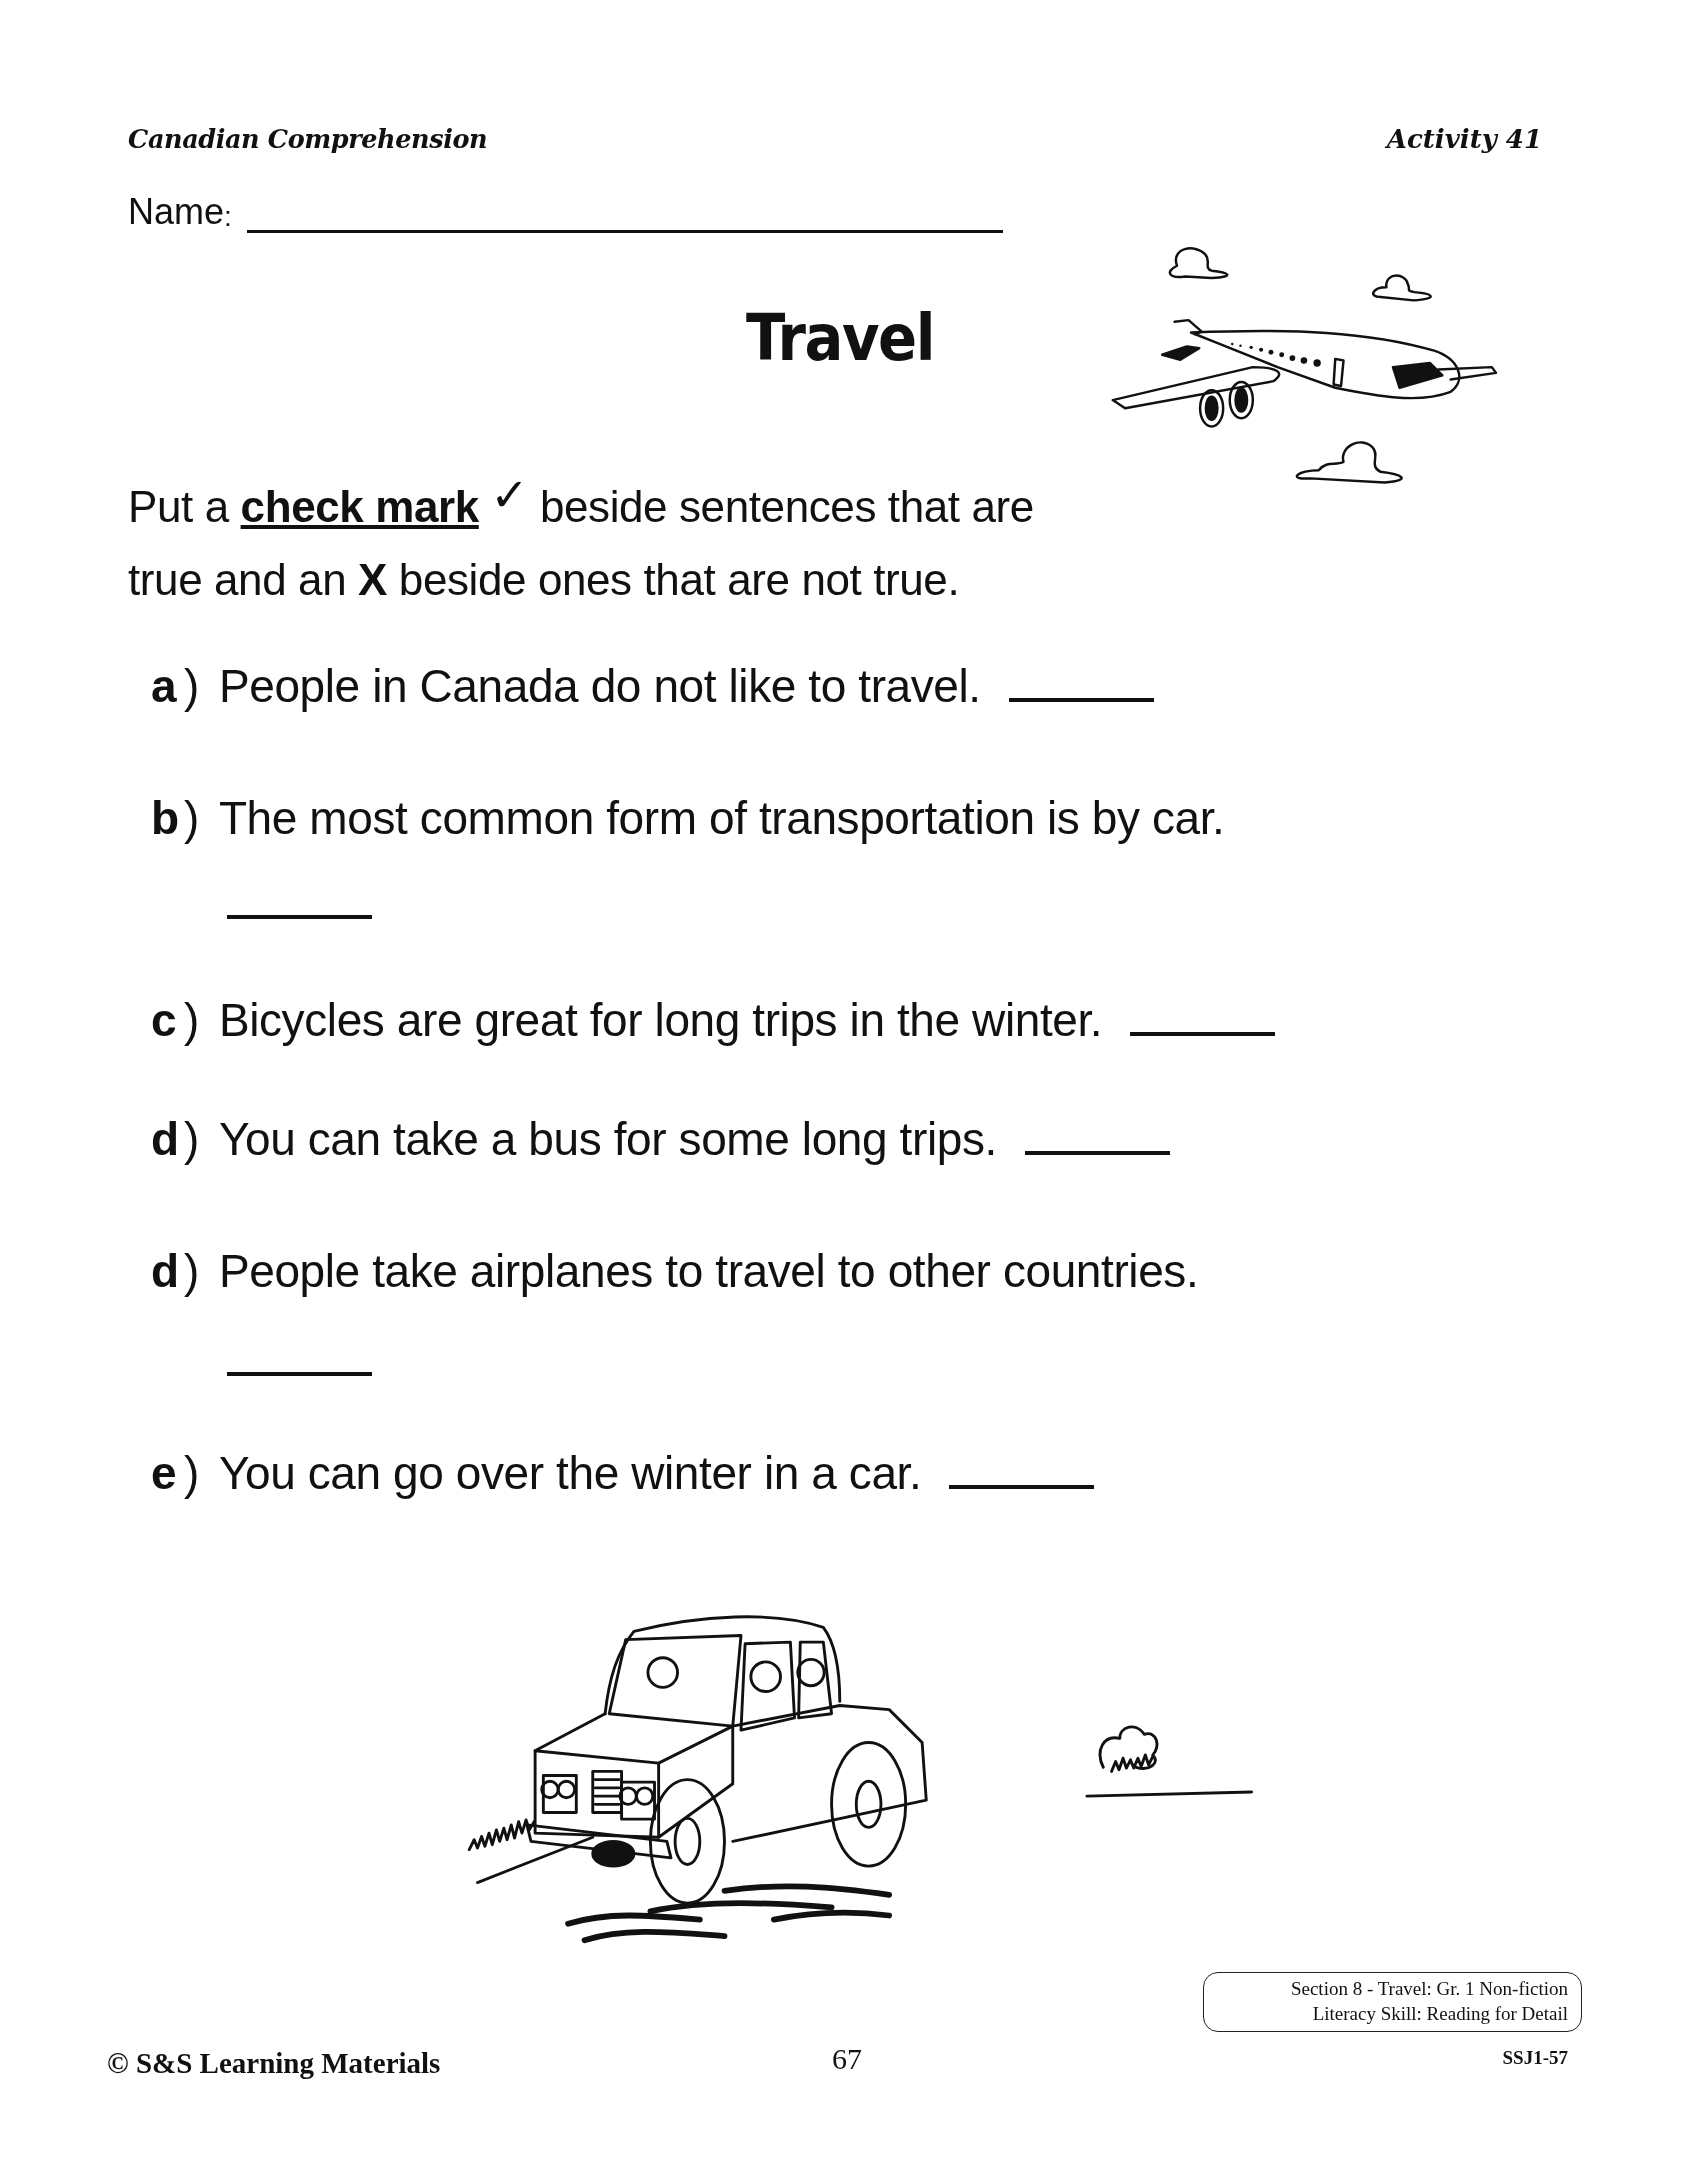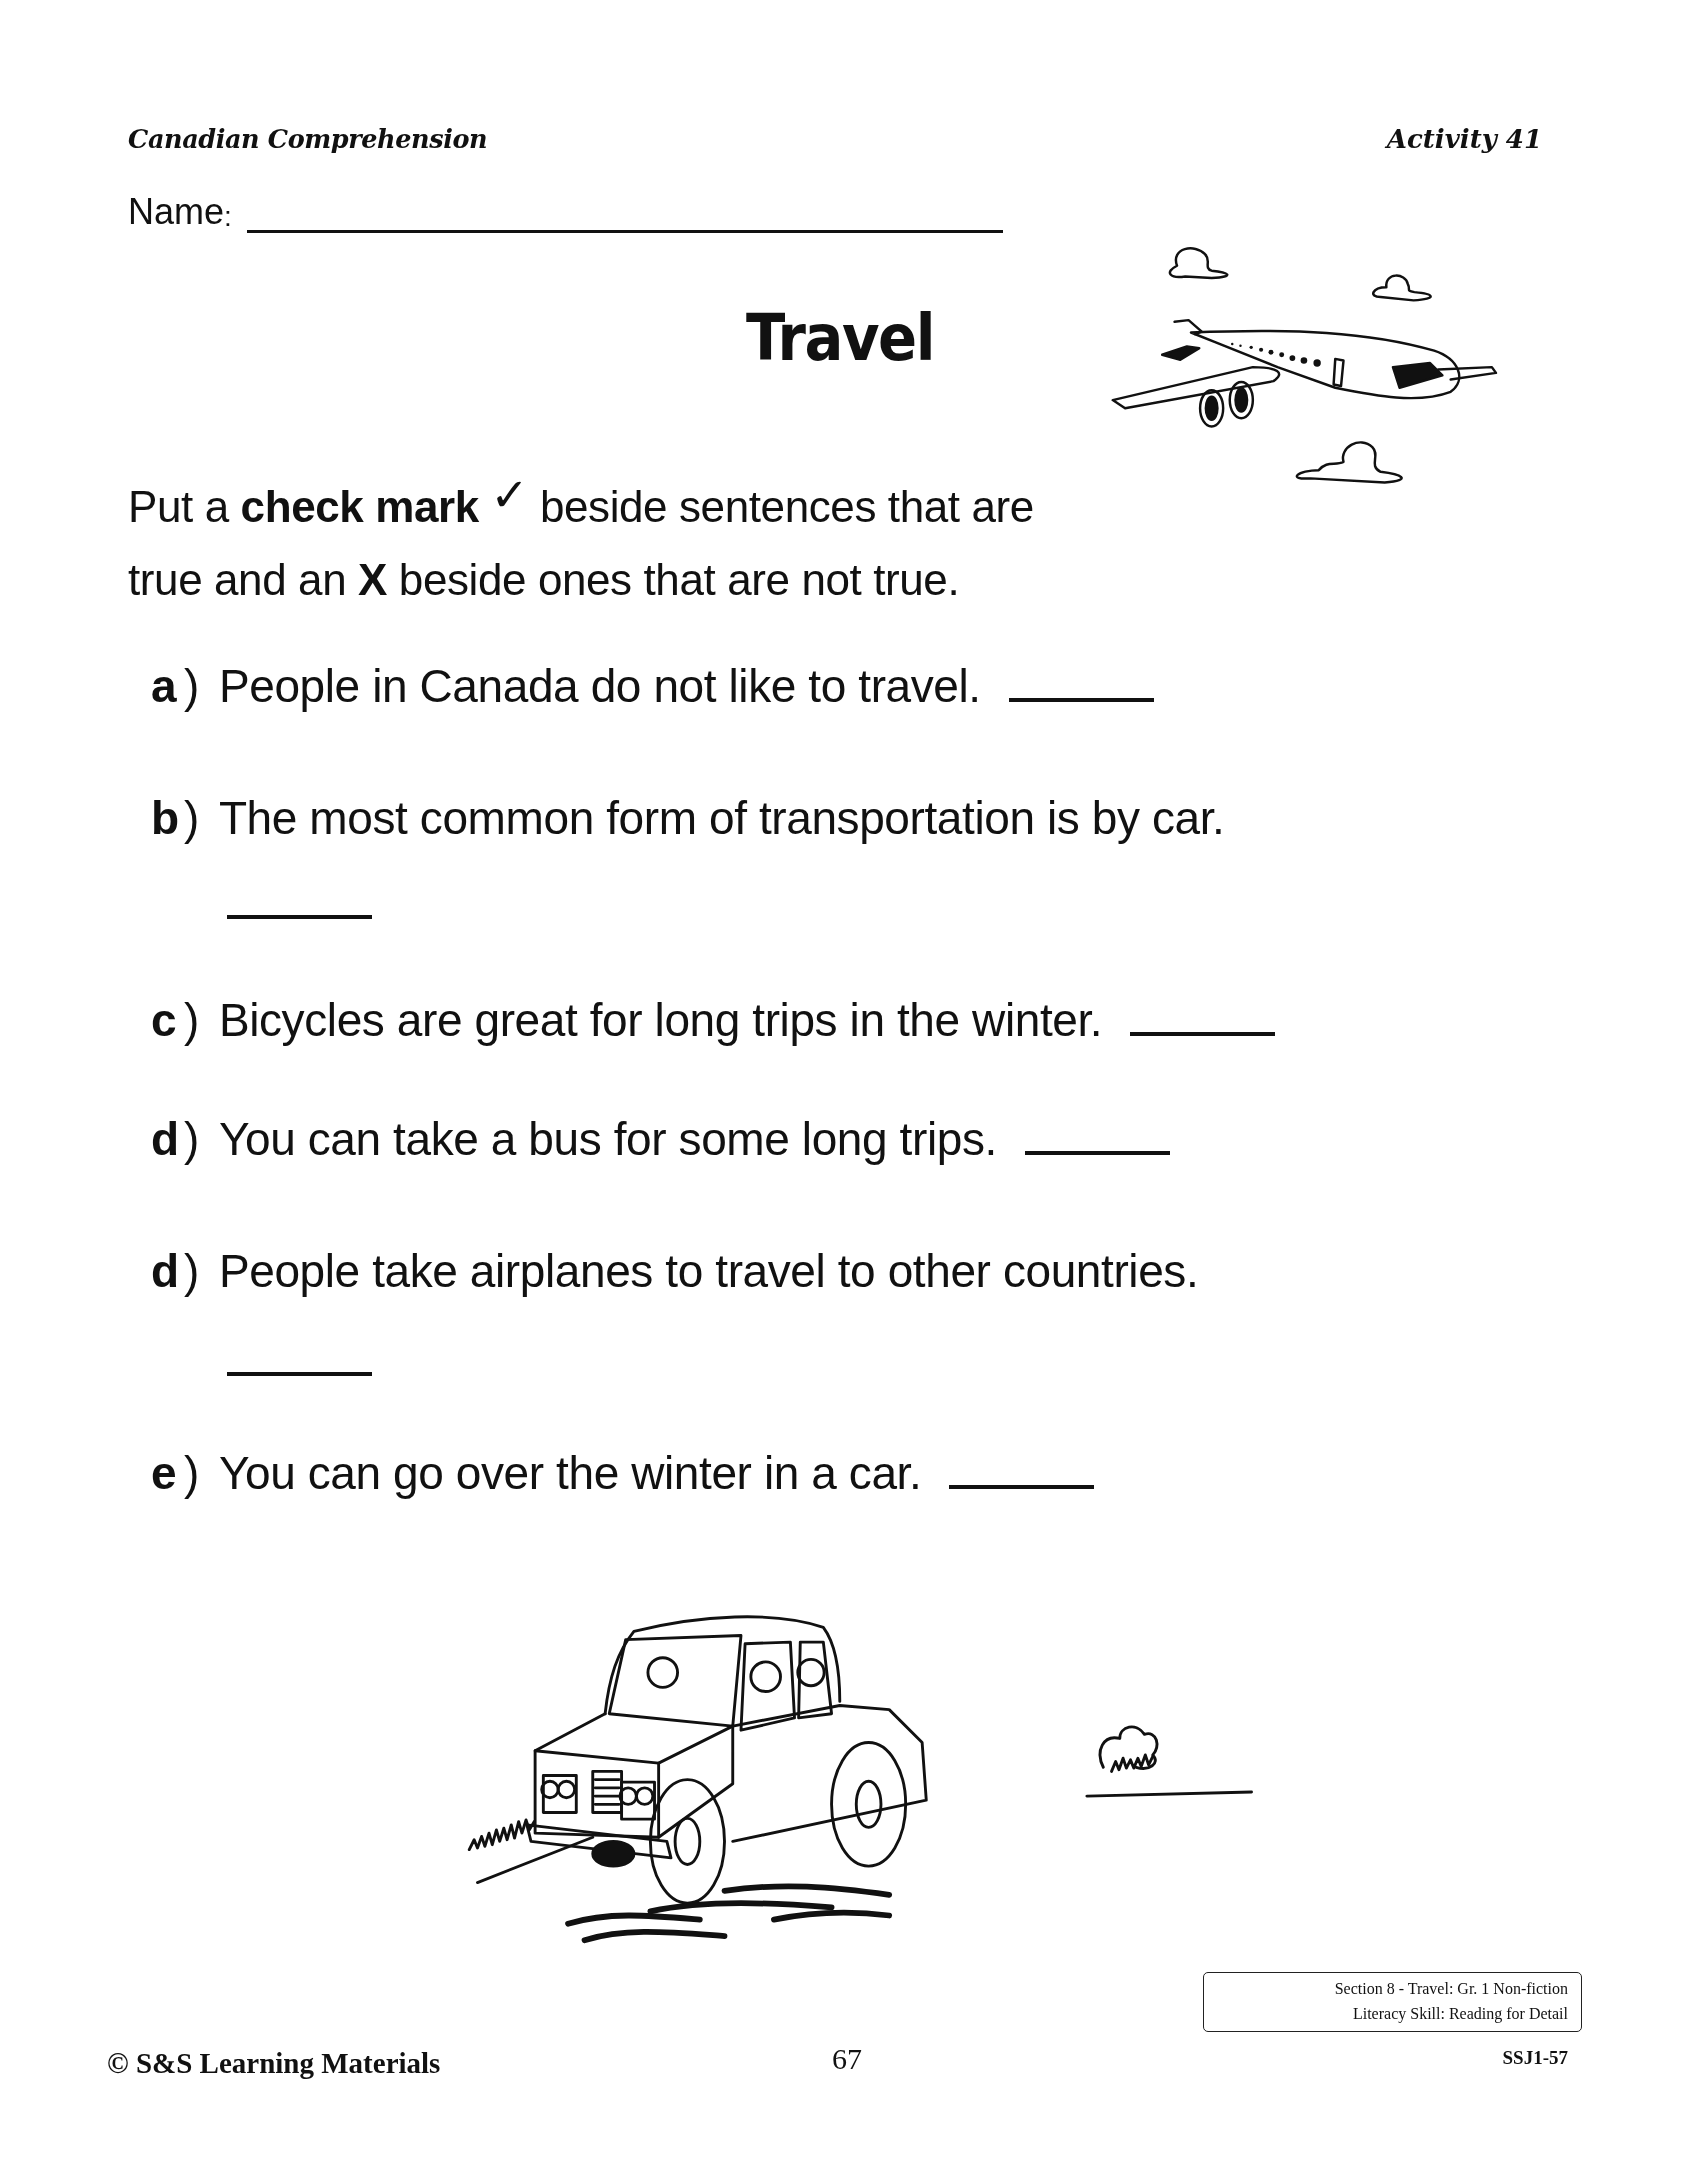--- a/index.html
+++ b/index.html
@@ -4,29 +4,29 @@
   <style>
     html, body { margin: 0; padding: 0; background: #ffffff; }
     body { width: 1687px; height: 2183px; position: relative; overflow: hidden; color: #111; }
     .abs { position: absolute; }
     .hdr-left { left: 128px; top: 124px; font-family: "DejaVu Serif", serif; font-style: italic; font-weight: bold; font-size: 25.5px; letter-spacing: -0.4px; }
     .hdr-right { right: 145px; top: 124px; font-family: "DejaVu Serif", serif; font-style: italic; font-weight: bold; font-size: 26px; }
     .name-row { left: 128px; top: 191px; font-family: "Liberation Sans", sans-serif; font-size: 36px; display: flex; align-items: flex-end; justify-content: flex-end; }
     .name-line { display: inline-block; width: 756px; border-bottom: 3.3px solid #111; margin-left: 15px; height: 33px; }
     .title { left: 746px; top: 301px; font-family: "DejaVu Sans", sans-serif; font-weight: bold; font-size: 64px; letter-spacing: -1.6px; transform: scaleX(0.9); transform-origin: left; }
     .instr { left: 128px; top: 470px; width: 1153px; font-family: "Liberation Sans", sans-serif; font-size: 44px; line-height: 73px; letter-spacing: -0.4px; }
-    .instr b { font-weight: bold; }
+    .instr b { font-weight: bold; text-decoration: underline; }
     .check { font-family: "DejaVu Sans", sans-serif; font-size: 46px; position: relative; top: -11.5px; margin: 0 11.5px; }
     .xmark { font-family: "Liberation Sans", sans-serif; font-weight: bold; }
     .q { left: 151px; font-family: "Liberation Sans", sans-serif; font-size: 46px; letter-spacing: -0.4px; white-space: nowrap; }
     .q .lbl { font-weight: bold; display: inline-block; width: 33px; }
     .q .paren { margin-right: 20px; }
     .blank { display: inline-block; width: 145px; border-bottom: 4.1px solid #111; margin-left: 28px; height: 8.2px; vertical-align: baseline; }
     .blank-below { left: 227px; width: 145px; border-bottom: 4.1px solid #111; height: 0; }
-    .infobox { left: 1203px; top: 1972px; width: 354px; border: 1.6px solid #222; border-radius: 5px; padding: 3.3px 13px 5px 10px; font-family: "Liberation Serif", serif; font-size: 16px; line-height: 25px; text-align: right; }
+    .infobox { left: 1203px; top: 1972px; width: 354px; border: 1.6px solid #222; border-radius: 15px; padding: 3.3px 13px 5px 10px; font-family: "Liberation Serif", serif; font-size: 19px; line-height: 25px; text-align: right; }
     .foot-left { left: 107px; top: 2047px; font-family: "Liberation Serif", serif; font-weight: bold; font-size: 29px; }
     .foot-center { left: 832px; top: 2042px; font-family: "Liberation Serif", serif; font-size: 30px; }
     .foot-right { right: 119px; top: 2047px; font-family: "Liberation Serif", serif; font-weight: bold; font-size: 19px; }
     svg { overflow: visible; }
   </style>
 </head>
 <body>
 
 <div class="abs hdr-left">Canadian Comprehension</div>
 <div class="abs hdr-right">Activity 41</div>

